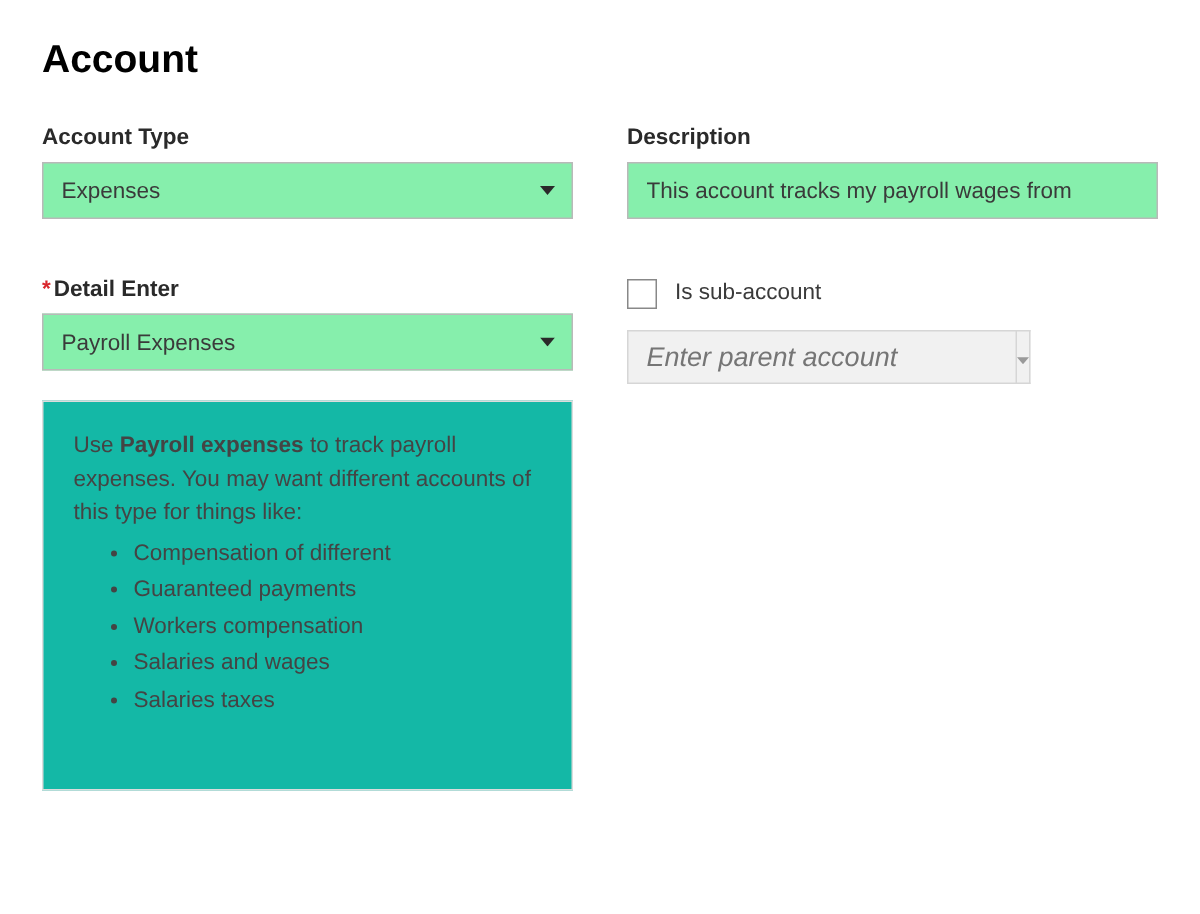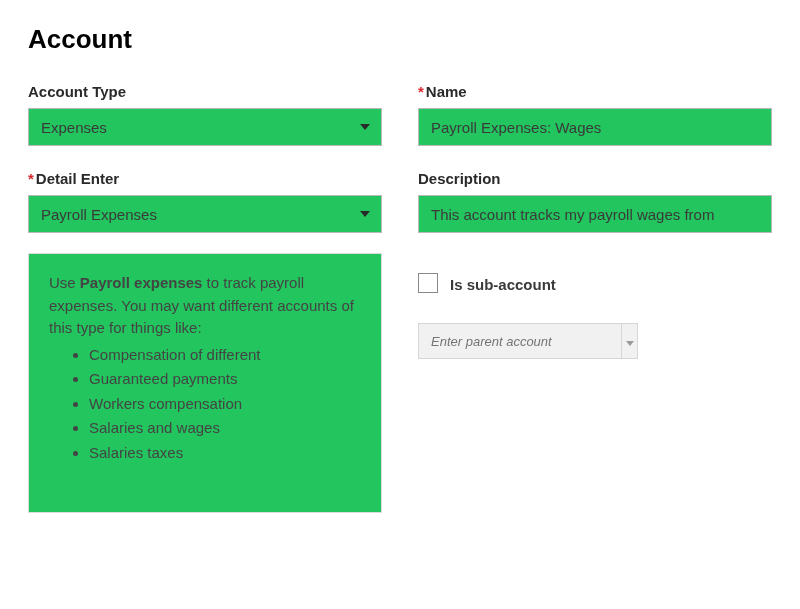--- a/index.html
+++ b/index.html
@@ -22,42 +22,42 @@
     }
     .columns {
       display: flex;
       gap: 36px;
     }
     .col {
       flex: 1;
       min-width: 0;
     }
     .field {
-      margin-bottom: 24px;
+      margin-bottom: 38px;
     }
     .field-label {
       font-size: 15px;
       font-weight: 600;
       color: #2a2a2a;
       display: block;
       margin-bottom: 8px;
     }
     .required-asterisk {
       color: #d9272d;
       margin-right: 2px;
     }
     .select-wrap {
       position: relative;
       width: 100%;
     }
     .select, .text-input {
       width: 100%;
       height: 38px;
       border: 1px solid #b9b9b9;
-      background: #22c55e;
+      background: #86efac;
       font-size: 15px;
       padding: 0 12px;
       color: #3a3a3a;
       font-family: inherit;
     }
     .select {
       padding-right: 34px;
       text-align: left;
       cursor: pointer;
     }
@@ -65,21 +65,21 @@
       position: absolute;
       right: 12px;
       top: 50%;
       transform: translateY(-50%);
       pointer-events: none;
     }
     .select-caret svg {
       display: block;
     }
     .help-panel {
-      background: #22c55e;
+      background: #14b8a6;
       border: 1px solid #dcdcdc;
       padding: 18px 20px 20px 20px;
       font-size: 15px;
       line-height: 1.5;
       color: #444;
       min-height: 260px;
       margin-top: 20px;
     }
     .help-panel strong {
       font-weight: 700;
@@ -87,25 +87,24 @@
     .help-panel ul {
       list-style: disc;
       padding-left: 40px;
       margin-top: 4px;
     }
     .help-panel li {
       margin: 2px 0;
     }
     .checkbox-row {
       display: flex;
-      align-items: flex-end;
+      align-items: flex-start;
       gap: 12px;
       margin-top: 40px;
-      margin-bottom: 30px;
-      font-weight: bold;
+      margin-bottom: 14px;
     }
     .checkbox {
       width: 20px;
       height: 20px;
       border: 1.5px solid #888;
       background: #fff;
       cursor: pointer;
       flex: none;
     }
     .checkbox-label {
@@ -115,21 +114,21 @@
     .parent-select {
       display: flex;
       width: 220px;
       height: 36px;
     }
     .parent-select-input {
       flex: 1;
       border: 1px solid #d6d6d6;
       background: #f1f1f1;
       padding: 0 12px;
-      font-size: 13px;
+      font-size: 18px;
       font-style: italic;
       color: #9a9a9a;
       font-family: inherit;
     }
     .parent-select-btn {
       width: 32px;
       border: 1px solid #d6d6d6;
       border-left: none;
       background: #f1f1f1;
       display: flex;
@@ -183,26 +182,20 @@
         <li>Workers compensation</li>
         <li>Salaries and wages</li>
         <li>Salaries taxes</li>
       </ul>
     </div>
 
   </div>
 
   <div class="col">
 
-    <div class="field">
-      <label class="field-label">
-        <span class="required-asterisk">*</span><span>Name</span>
-      </label>
-      <input type="text" class="text-input" value="Payroll Expenses: Wages" style="">
-    </div>
 
     <div class="field">
       <label class="field-label">Description</label>
       <input type="text" class="text-input" value="This account tracks my payroll wages from" style="">
     </div>
 
     <div class="checkbox-row">
       <button type="button" class="checkbox" aria-checked="false"></button>
       <span class="checkbox-label">Is sub-account</span>
     </div>

